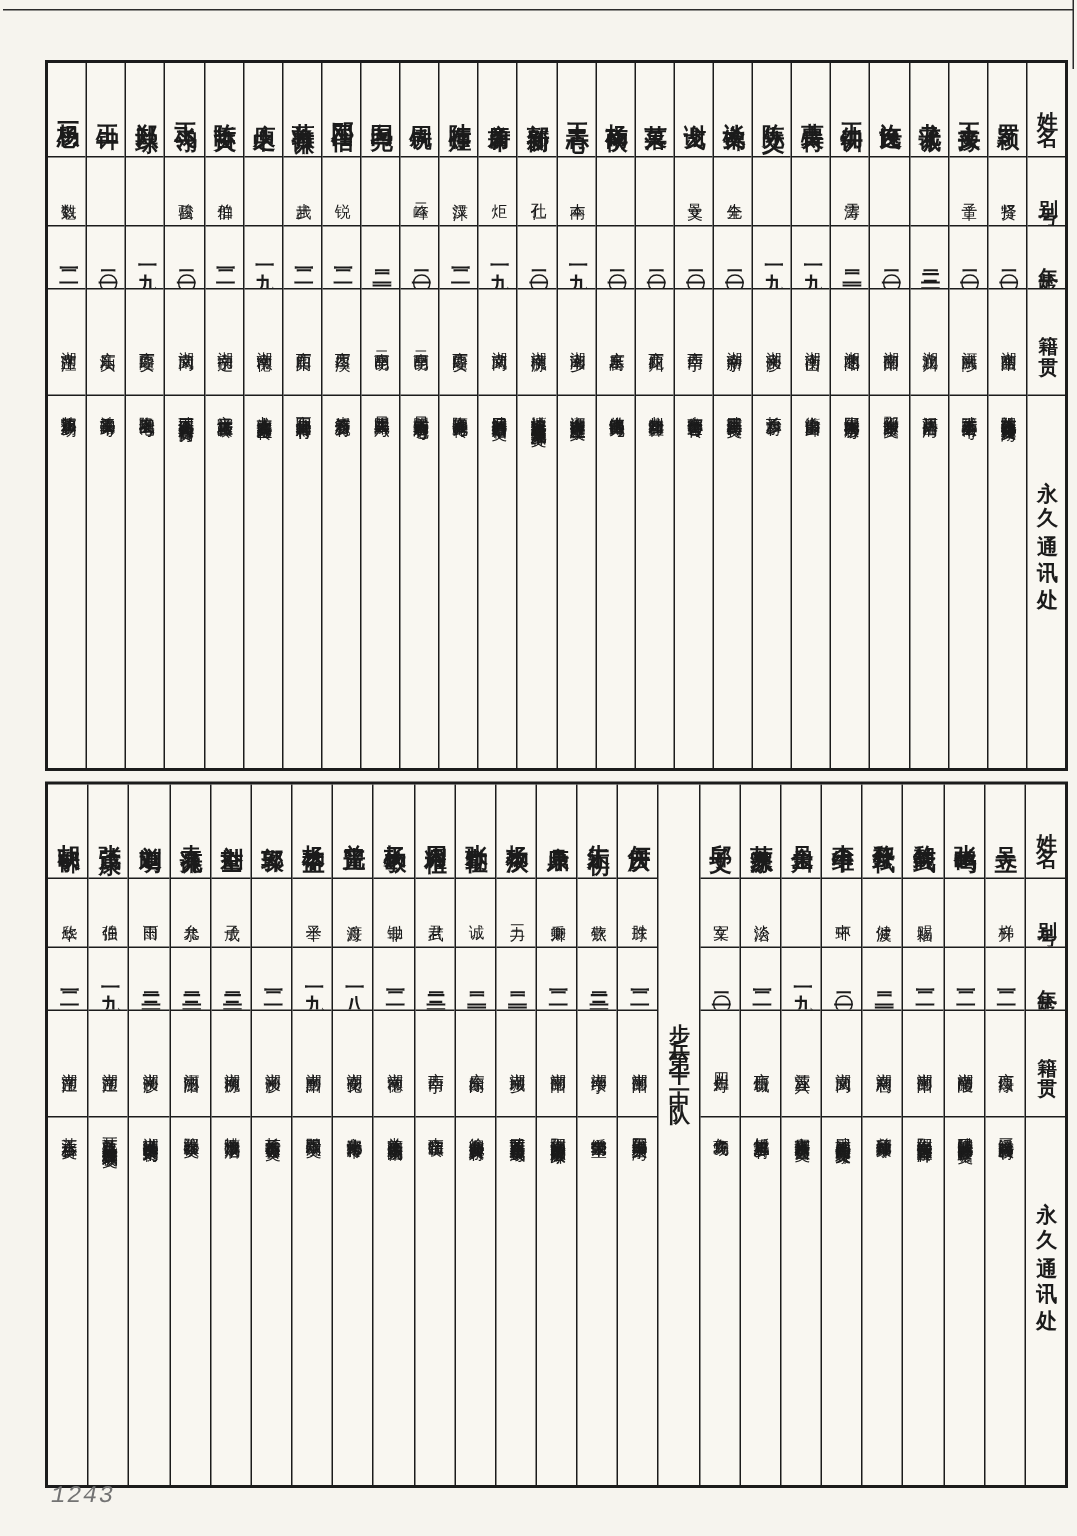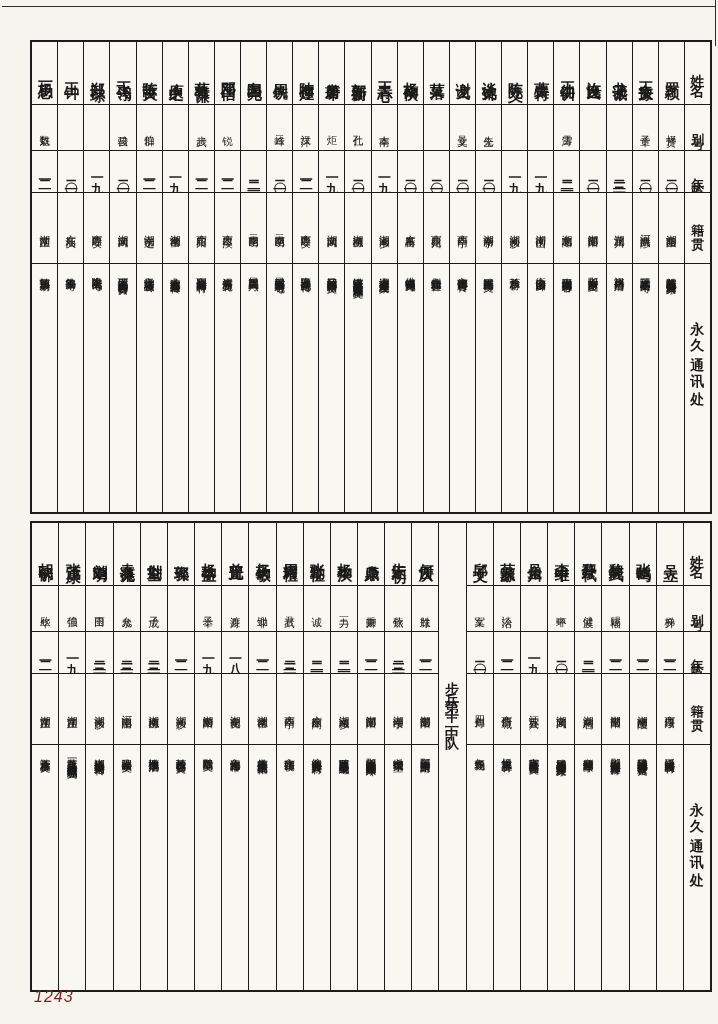--- a/index.html
+++ b/index.html
@@ -44,22 +44,22 @@
   .col.hdr .age > span    { font-size:13px; letter-spacing:4px; }
   .col.hdr .native > span { font-size:13px; letter-spacing:14px; }
   .col.hdr .address > span{ font-size:14px; letter-spacing:18px; padding-top:40px; }
 
   .col.unit { justify-content:flex-start; }
   .col.unit .unit-cell { flex:1; border:none; display:flex; align-items:flex-start; justify-content:center; padding-top:148px; }
   .col.unit .unit-cell > span { writing-mode:vertical-rl; text-orientation:upright; font-size:14px; font-weight:700; letter-spacing:9px; }
 
   .page-number {
     position:absolute; left:34px; top:988px;
-    font-family:Liberation Sans, sans-serif; font-style:italic;
-    font-size:16px; color:#7f1d1d; letter-spacing:1px;
+    font-family:Liberation Mono, monospace; font-style:italic;
+    font-size:16px; color:#737373; letter-spacing:1px;
   }
 </style>
 </head>
 <body>
 
 <div class="page">
   <div class="top-rule"></div>
   <div class="edge-rule"></div>
 
   <div class="roster top" id="table-0">

